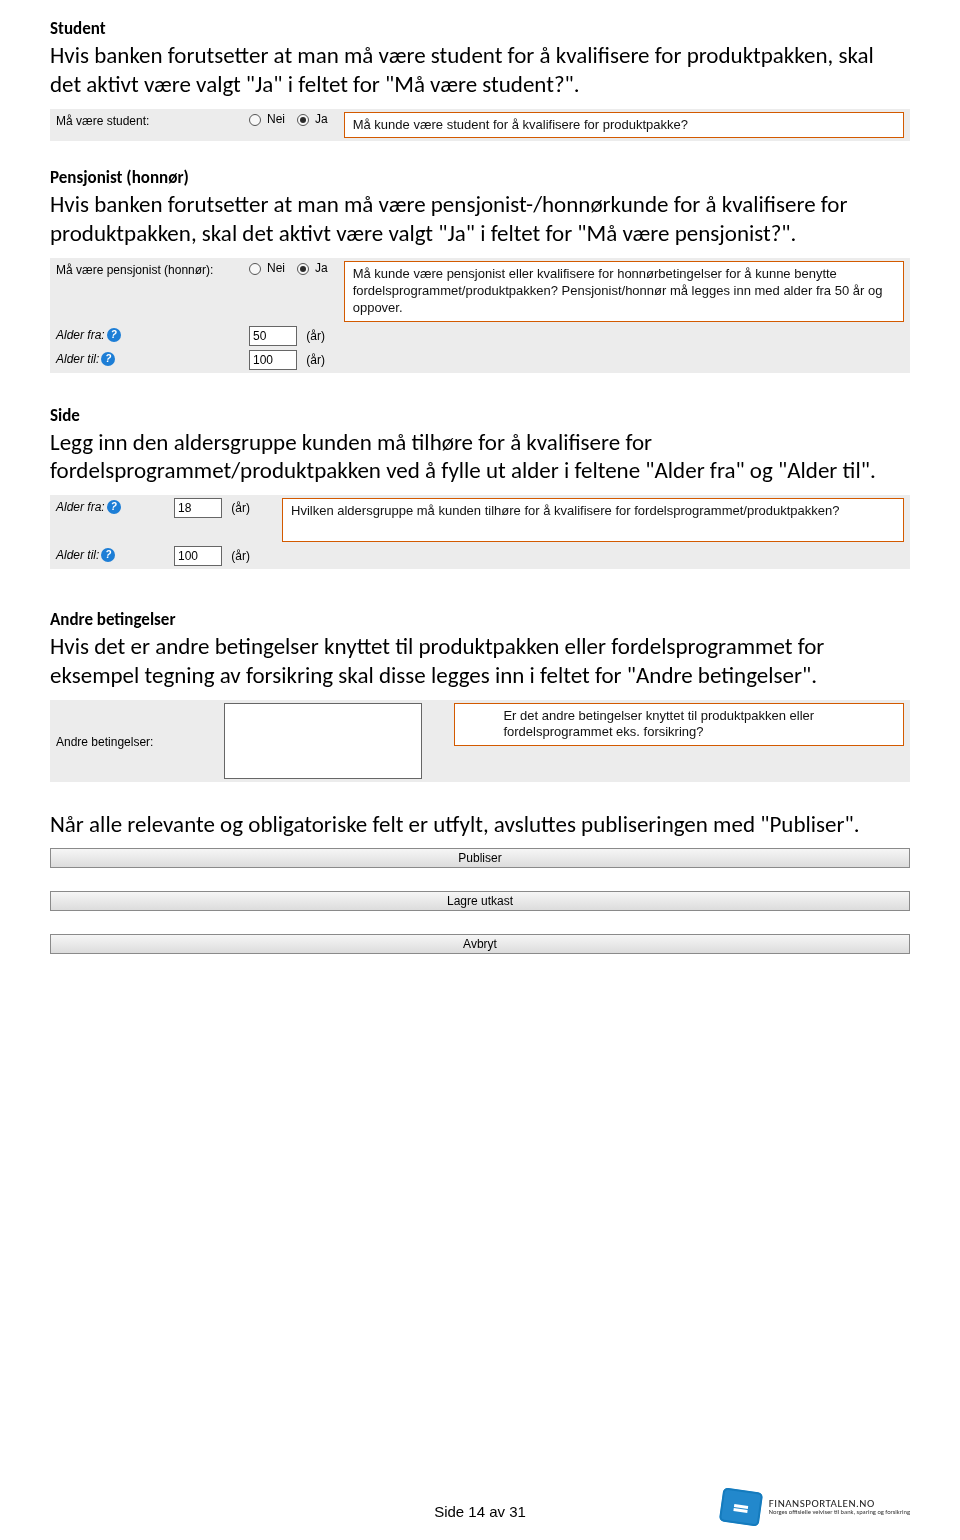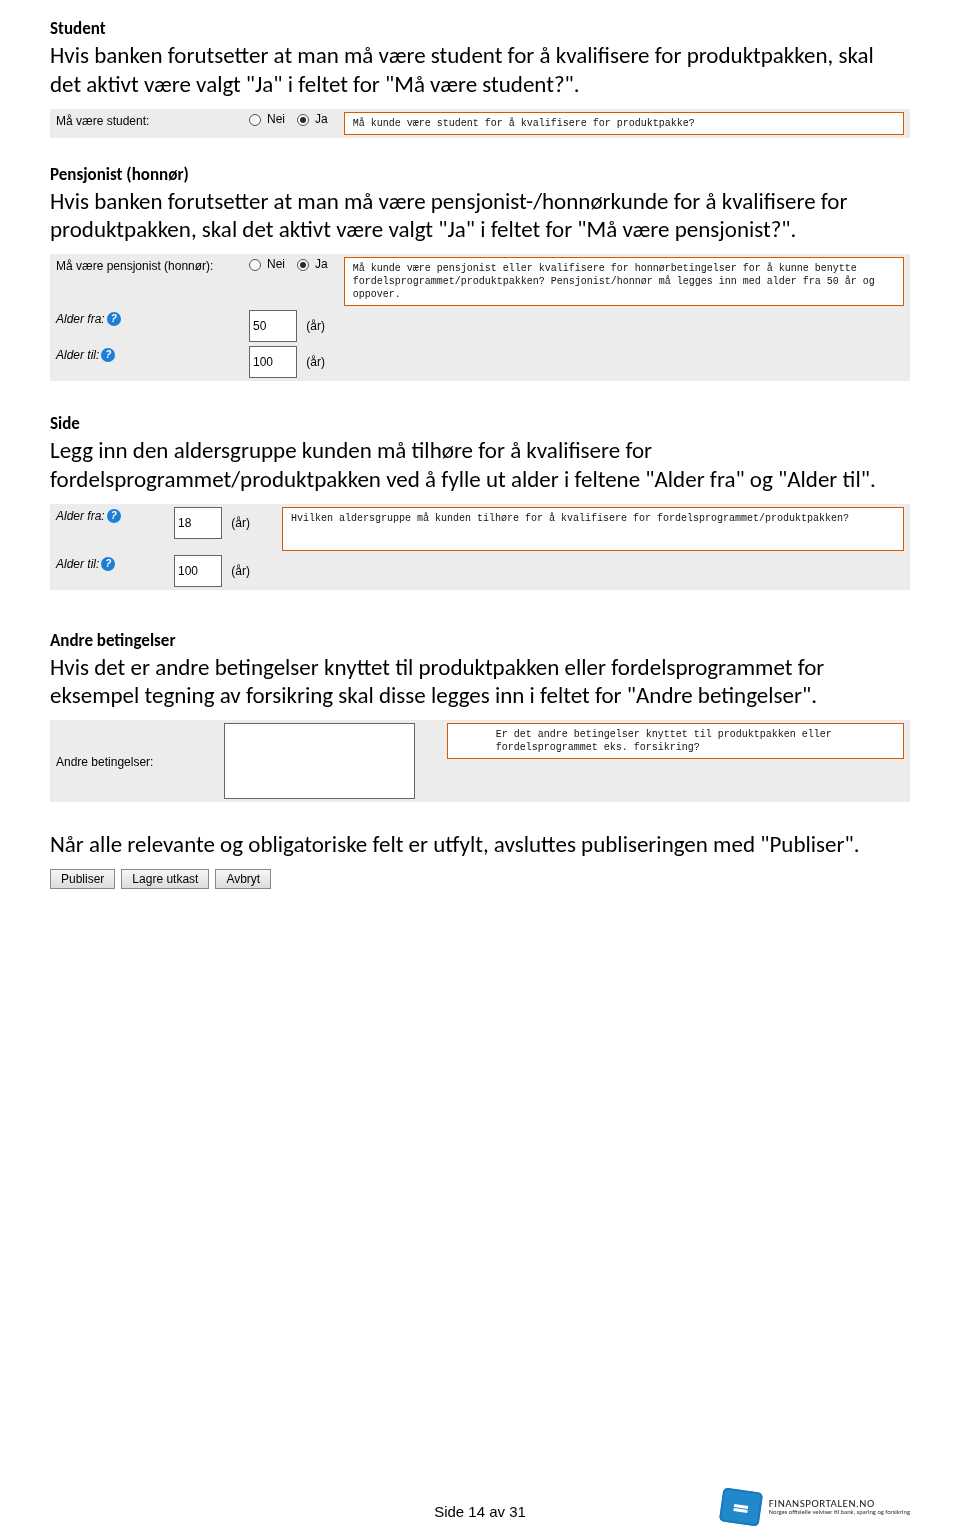--- a/index.html
+++ b/index.html
@@ -41,44 +41,44 @@
   .help-icon {
     display: inline-block; width: 14px; height: 14px;
     border-radius: 50%; background: #1d7ed6; color:#fff;
     font-size: 10px; font-weight: bold; text-align: center; line-height: 14px;
     vertical-align: middle; margin-left: 2px;
   }
   .txt-input {
     font-family: Verdana, Arial, sans-serif;
     font-size: 12px;
     border: 1px solid #666; background: #fff;
-    height: 32px; padding: 1px 3px;
+    height: 20px; padding: 1px 3px;
   }
   .w50 { width: 48px; }
   .textarea {
     font-family: Verdana, Arial, sans-serif;
     font-size: 12px;
     border: 1px solid #666; background: #fff;
     width: 260px; height: 76px; resize: none;
   }
   .suffix { margin-left: 6px; }
   .tooltip-box {
     border: 1px solid #d35a00;
     background: #fff;
-    font-family: Liberation Mono, monospace;
-    font-size: 10px;
+    font-family: Liberation Sans, sans-serif;
+    font-size: 13px;
     color: #111;
     line-height: 1.3;
     padding: 4px 8px;
     flex: 1 1 auto;
   }
   .tooltip-tall { min-height: 44px; }
   .inline-row { display:flex; align-items:center;font-style:italic; }
 
-  .btn-bar { display:flex; gap:6px; margin-top:8px; }
+  .btn-bar { display:flex; gap:23px; margin-top:8px;flex-direction:column; }
   .btn {
     font-family: Verdana, Arial, sans-serif;
     font-size: 12px;
     background: linear-gradient(#f6f6f6,#dcdcdc);
     border: 1px solid #8a8a8a;
     padding: 2px 10px;
     color: #000;
   }
 
   .footer {

